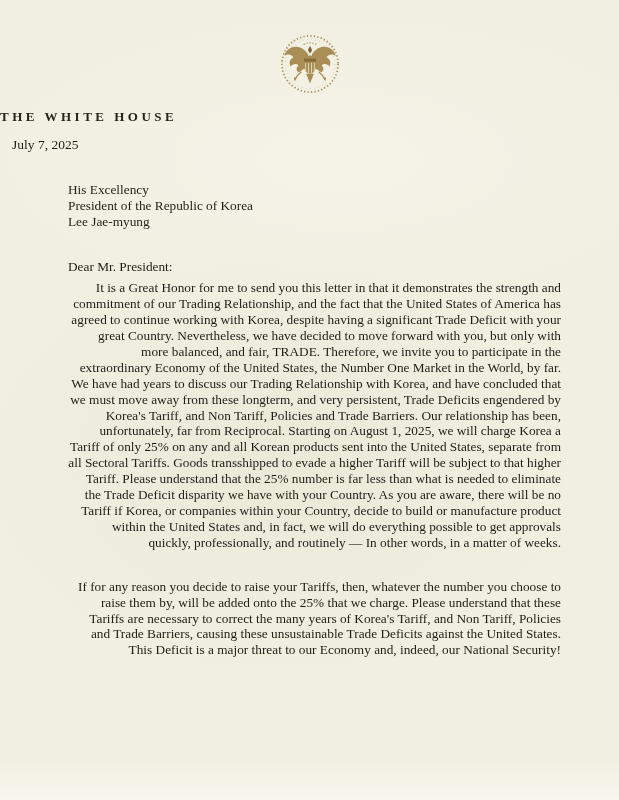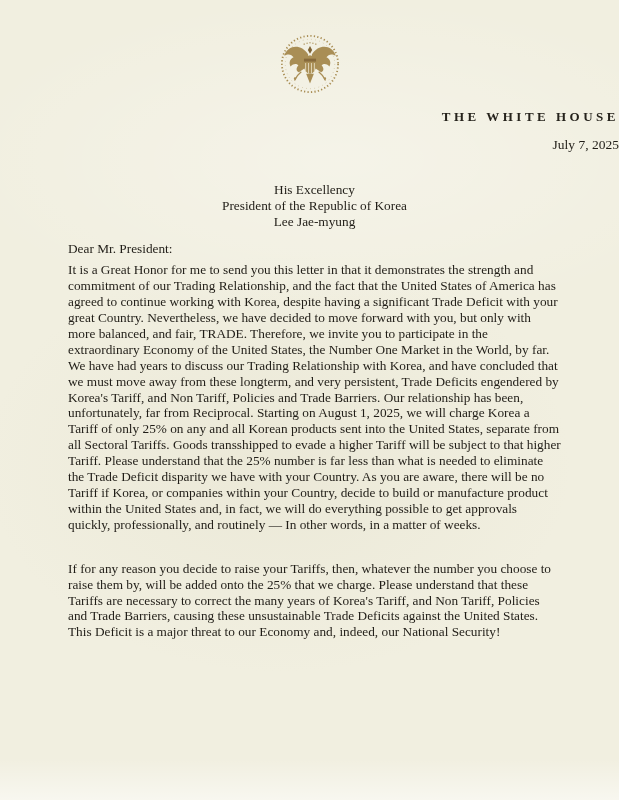--- a/index.html
+++ b/index.html
@@ -26,48 +26,49 @@
       var(--paper);
   }
   .page::after {
     content: "";
     position: absolute;
     left: 0; right: 0; bottom: 0;
     height: 42px;
     background: linear-gradient(to bottom, rgba(255,255,255,0), rgba(255,255,255,.5));
     pointer-events: none;
   }
-  .letterhead { text-align: right; padding-top: 33px; }
+  .letterhead { text-align: left; padding-top: 33px; }
   .seal-wrap { height: 62px; display: flex; justify-content: center; }
   .org-name {
     margin-top: 14px;
     font-size: 13px;
     font-weight: 700;
     letter-spacing: 3.5px;
     color: #26231c;
   }
   .org-city {
     margin-top: 6px;
     font-size: 10px;
     font-weight: 700;
     letter-spacing: 2px;
     color: #2a271f;
   }
   .date-line {
     margin-top: 12px;
     font-size: 13.5px;
+    padding-left: 12px;
   }
   .letter-body {
     padding: 0 58px 0 68px;
     font-size: 13.3px;
     line-height: 15.9px;
   }
-  .recipient { margin-top: 29px; line-height: 15.8px; text-align: center; }
-  .salutation { margin-top: 12px; }
-  .para { margin-top: 5px; text-align: left; }
+  .recipient { margin-top: 29px; line-height: 15.8px; }
+  .salutation { margin-top: 30px; }
+  .para { margin-top: 5px; text-align: right; }
   .para + .para { margin-top: 28px; }
 </style>
 </head>
 <body>
 
 <div class="page">
 
   <div class="letterhead">
 
     <div class="seal-wrap">

